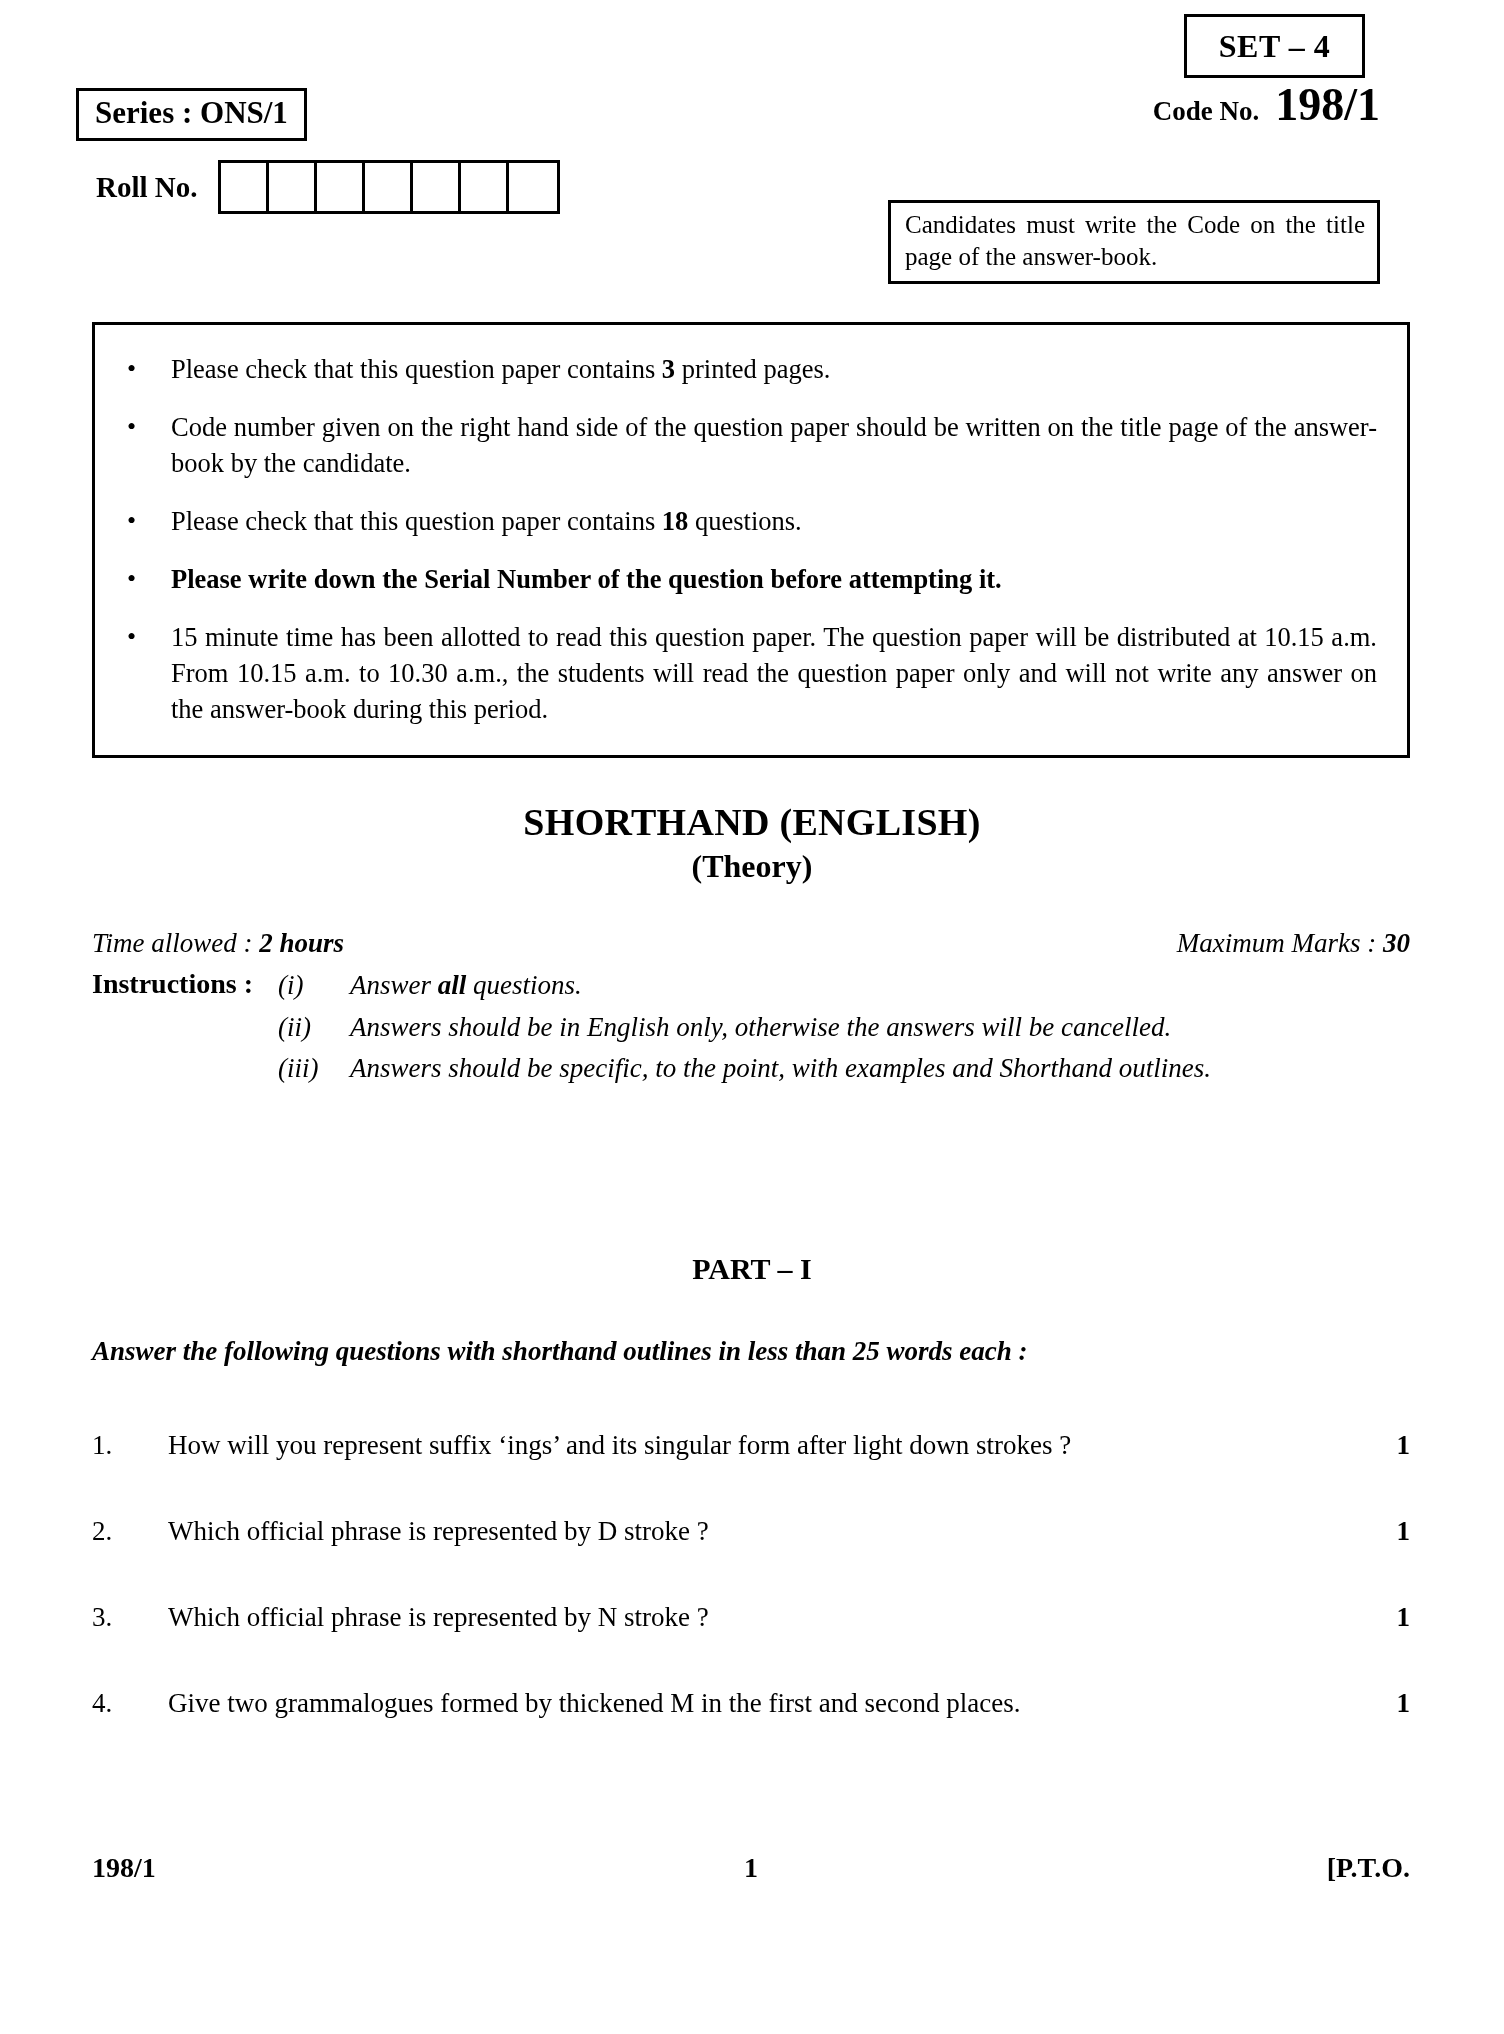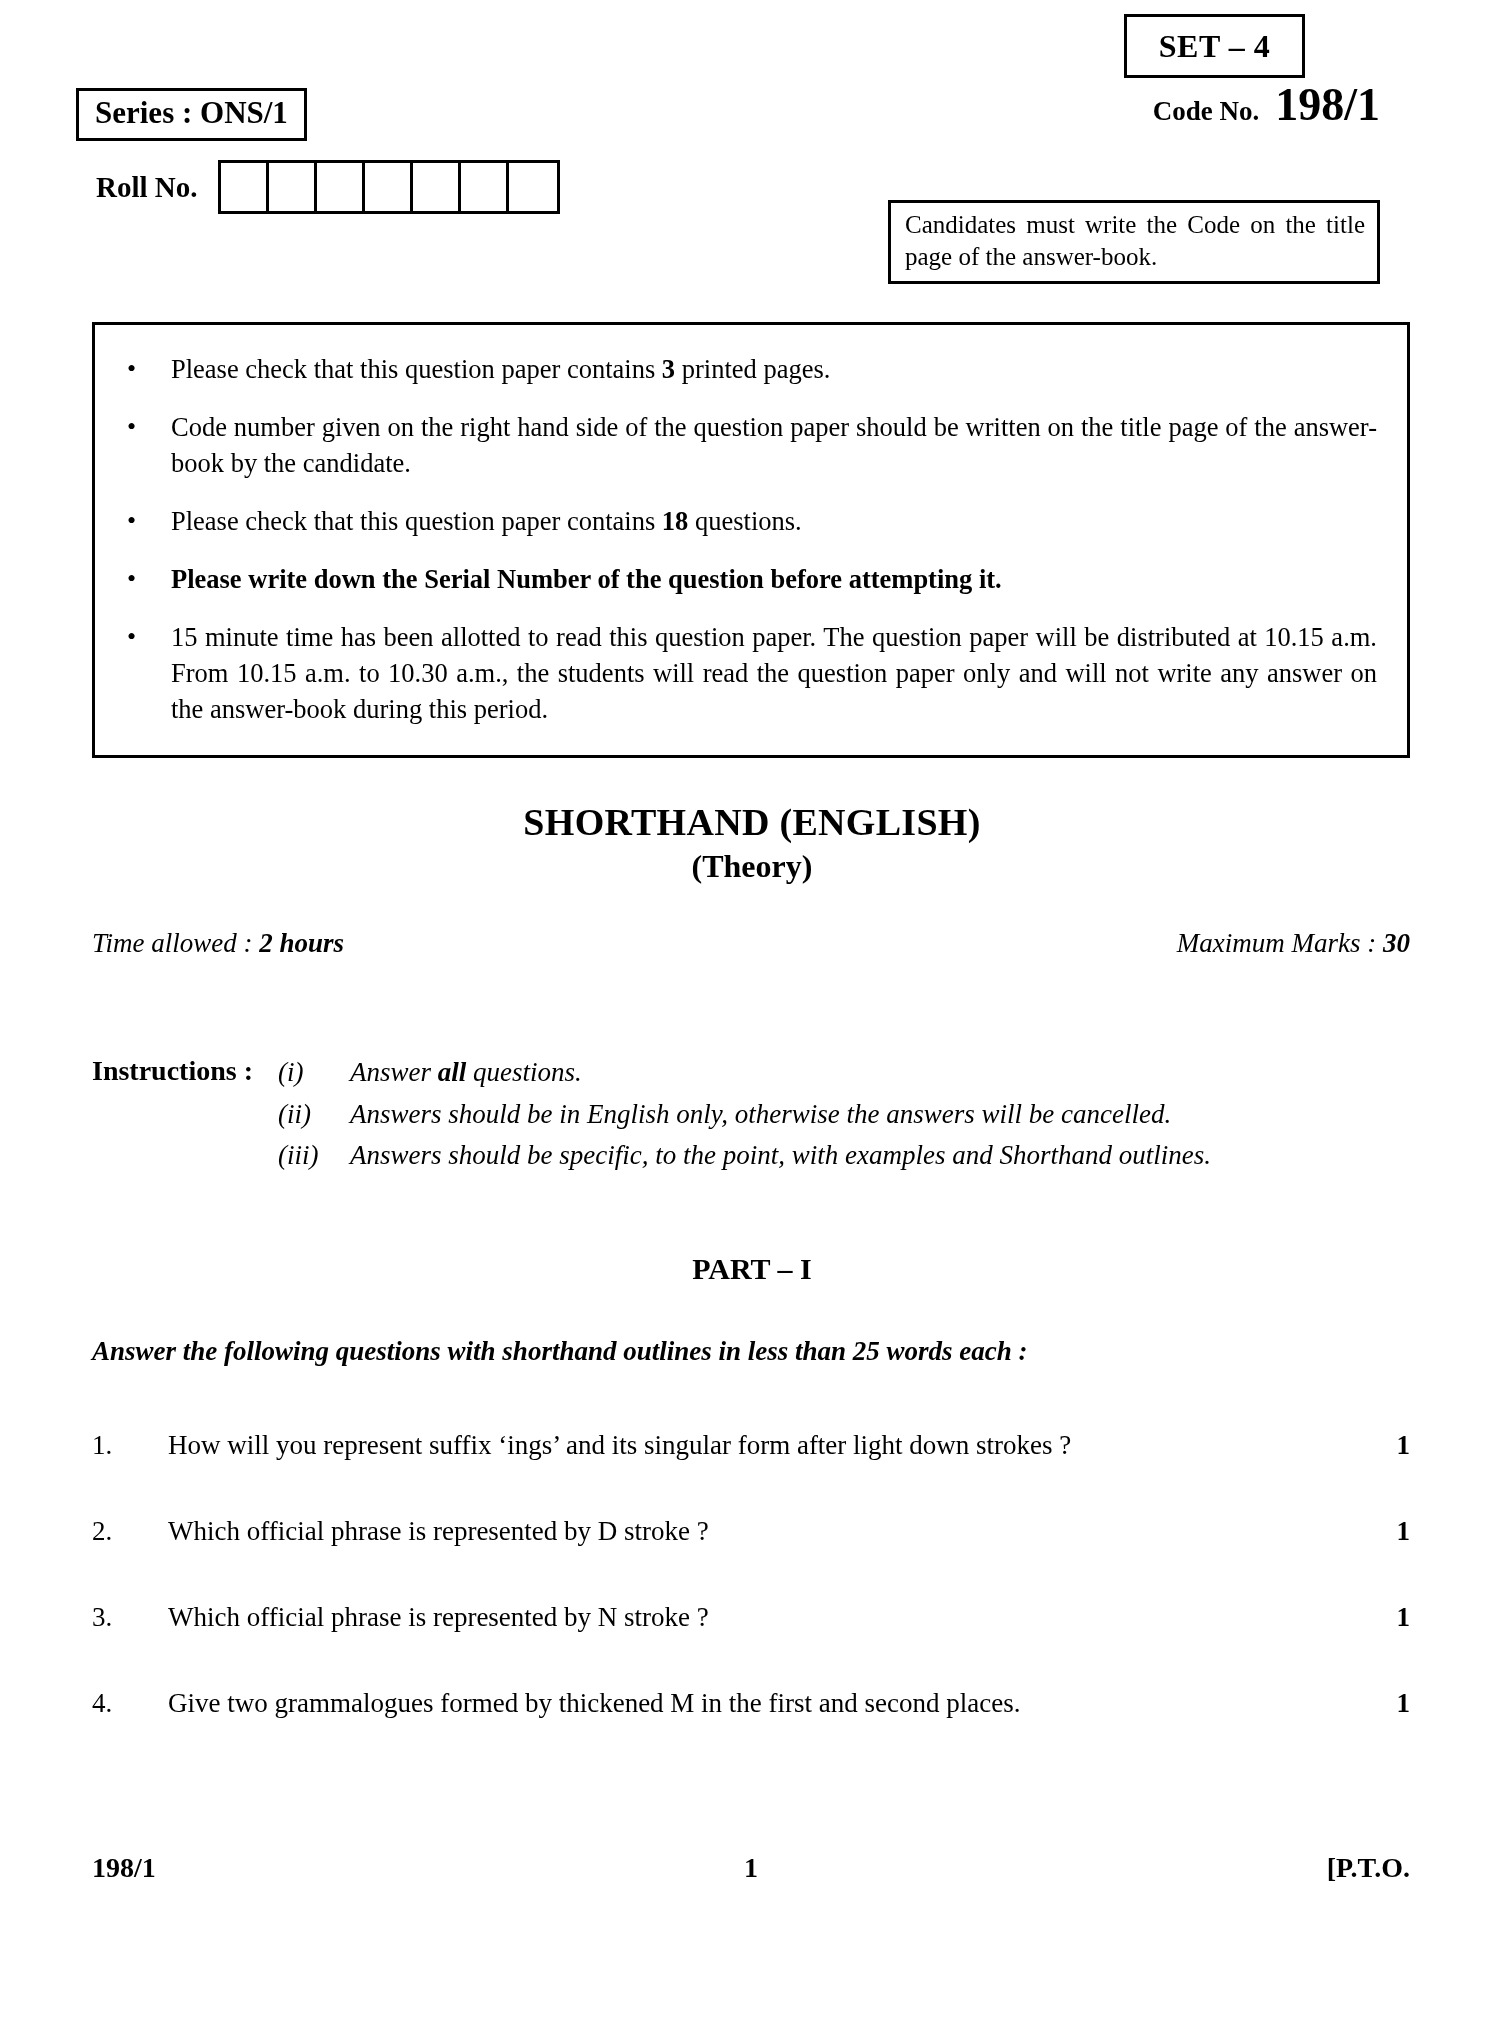--- a/index.html
+++ b/index.html
@@ -20,21 +20,21 @@
     width: 1504px;
     height: 2034px;
     box-sizing: border-box;
     padding: 0;
   }
 
   
   .set-box {
     position: absolute;
     top: 14px;
-    left: 1124px;
+    left: 1184px;
     width: 175px;
     height: 58px;
     border: 3px solid #000;
     display: flex;
     align-items: center;
     justify-content: center;
     font-weight: bold;
     font-size: 32px;
     letter-spacing: 0.5px;
     text-align: center;
@@ -177,21 +177,21 @@
     display: flex;
     justify-content: space-between;
     font-style: italic;
     font-size: 27px;
   }
   .meta-row b { font-weight: bold; font-style: italic; }
 
   
   .instr-block {
     position: absolute;
-    top: 1055px;
+    top: 968px;
     left: 92px;
     width: 1318px;
     display: flex;
   }
   .instr-label {
     flex: 0 0 auto;
     width: 186px;
     font-weight: bold;
     font-size: 28px;
   }

